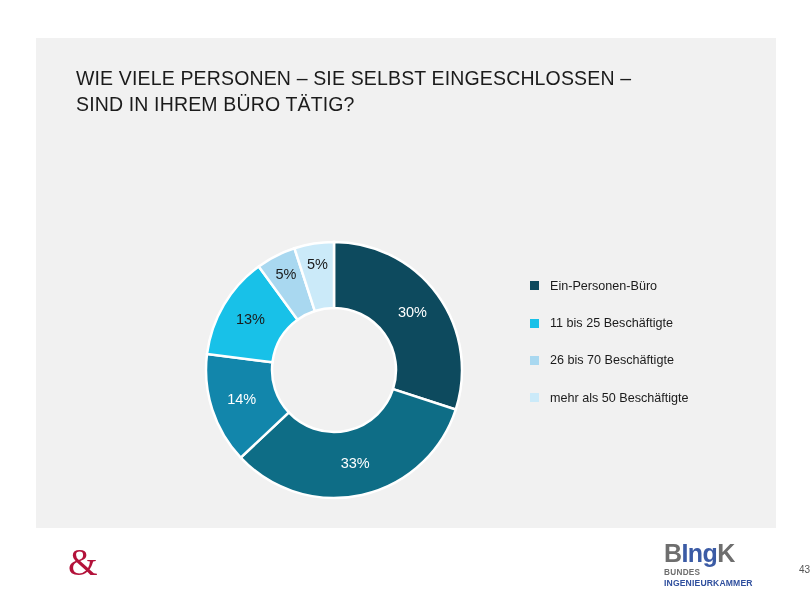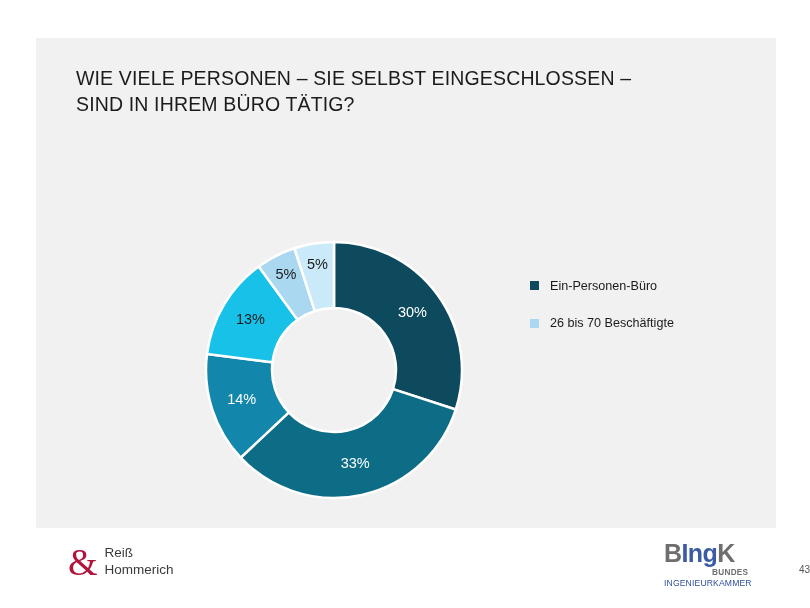--- a/index.html
+++ b/index.html
@@ -137,25 +137,24 @@
     line-height: 30px;
     color: #6e6e6e;
   }
   #bingk-wordmark .bingk-accent { color: #3b5ba5; }
   #bingk-sub-line1 {
     font-size: 8.2px;
     font-weight: bold;
     letter-spacing: 0.3px;
     color: #6e6e6e;
     line-height: 10px;
-    margin-left: 48px;
   }
   #bingk-sub-line2 {
     font-size: 8.6px;
-    font-weight: normal;
+    font-weight: bold;
     letter-spacing: 0.15px;
     color: #2f4f9e;
     line-height: 11px;
   }
 </style>
 </head>
 <body>
 
 <div id="slide-card">
 
@@ -182,33 +181,39 @@
         </g>
     </svg>
   </div>
 
   <div id="chart-legend">
       <div class="legend-row">
         <span class="legend-swatch" style="background: rgb(13, 74, 94);"></span>
         <span class="legend-label">Ein-Personen-Büro</span>
       </div>
       <div class="legend-row">
+        <span class="legend-swatch" style="background: rgb(24, 193, 232);"></span>
+        <span class="legend-label">11 bis 25 Beschäftigte</span>
+      </div>
+      <div class="legend-row">
         <span class="legend-swatch" style="background: rgb(169, 216, 240);"></span>
         <span class="legend-label">26 bis 70 Beschäftigte</span>
       </div>
+      <div class="legend-row">
+        <span class="legend-swatch" style="background: rgb(203, 234, 249);"></span>
+        <span class="legend-label">mehr als 50 Beschäftigte</span>
+      </div>
     </div>
 
 </div>
 
 <div id="slide-footer">
 
   <div id="logo-reiss-hommerich">
     <div id="ampersand-mark">&amp;</div>
-    <div id="reiss-hommerich-text">Reiß
-Hommerich</div>
   </div>
 
   <div id="page-number">43</div>
 
   <div id="logo-bingk">
     <div id="bingk-wordmark"><span>B</span><span class="bingk-accent">Ing</span><span>K</span></div>
     <div id="bingk-sub-line1">BUNDES</div>
     <div id="bingk-sub-line2">INGENIEURKAMMER</div>
   </div>
 

